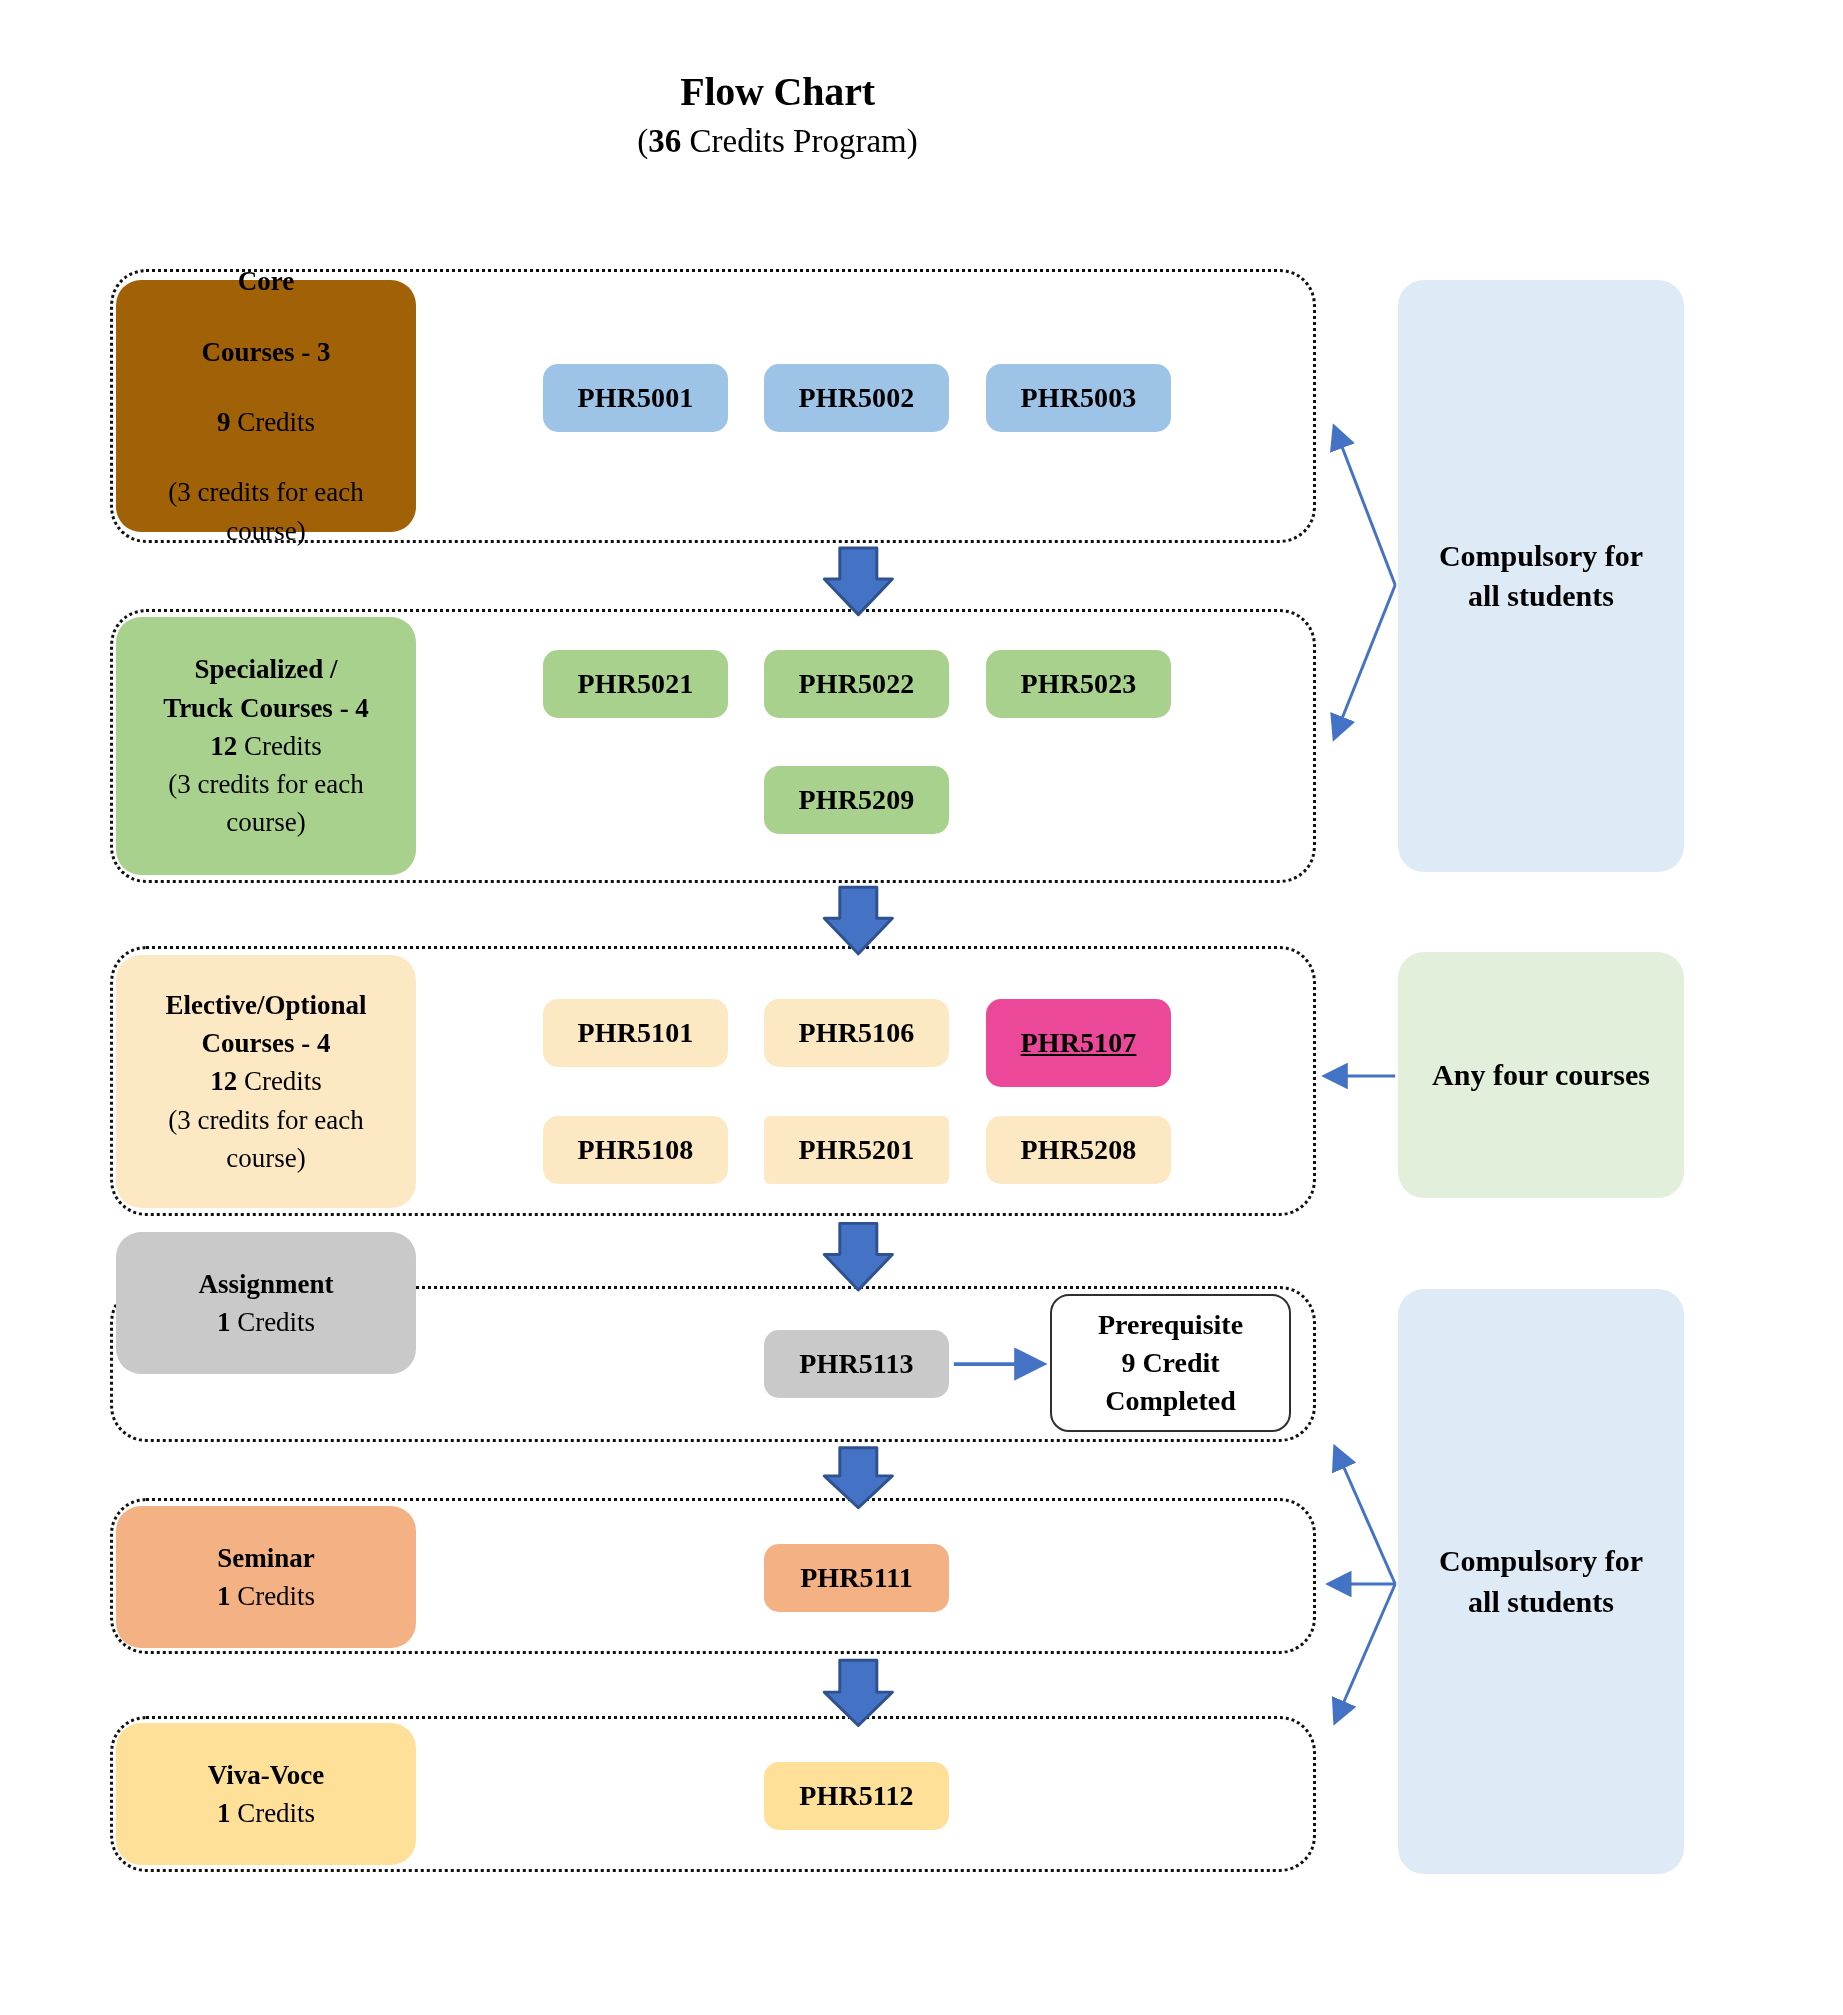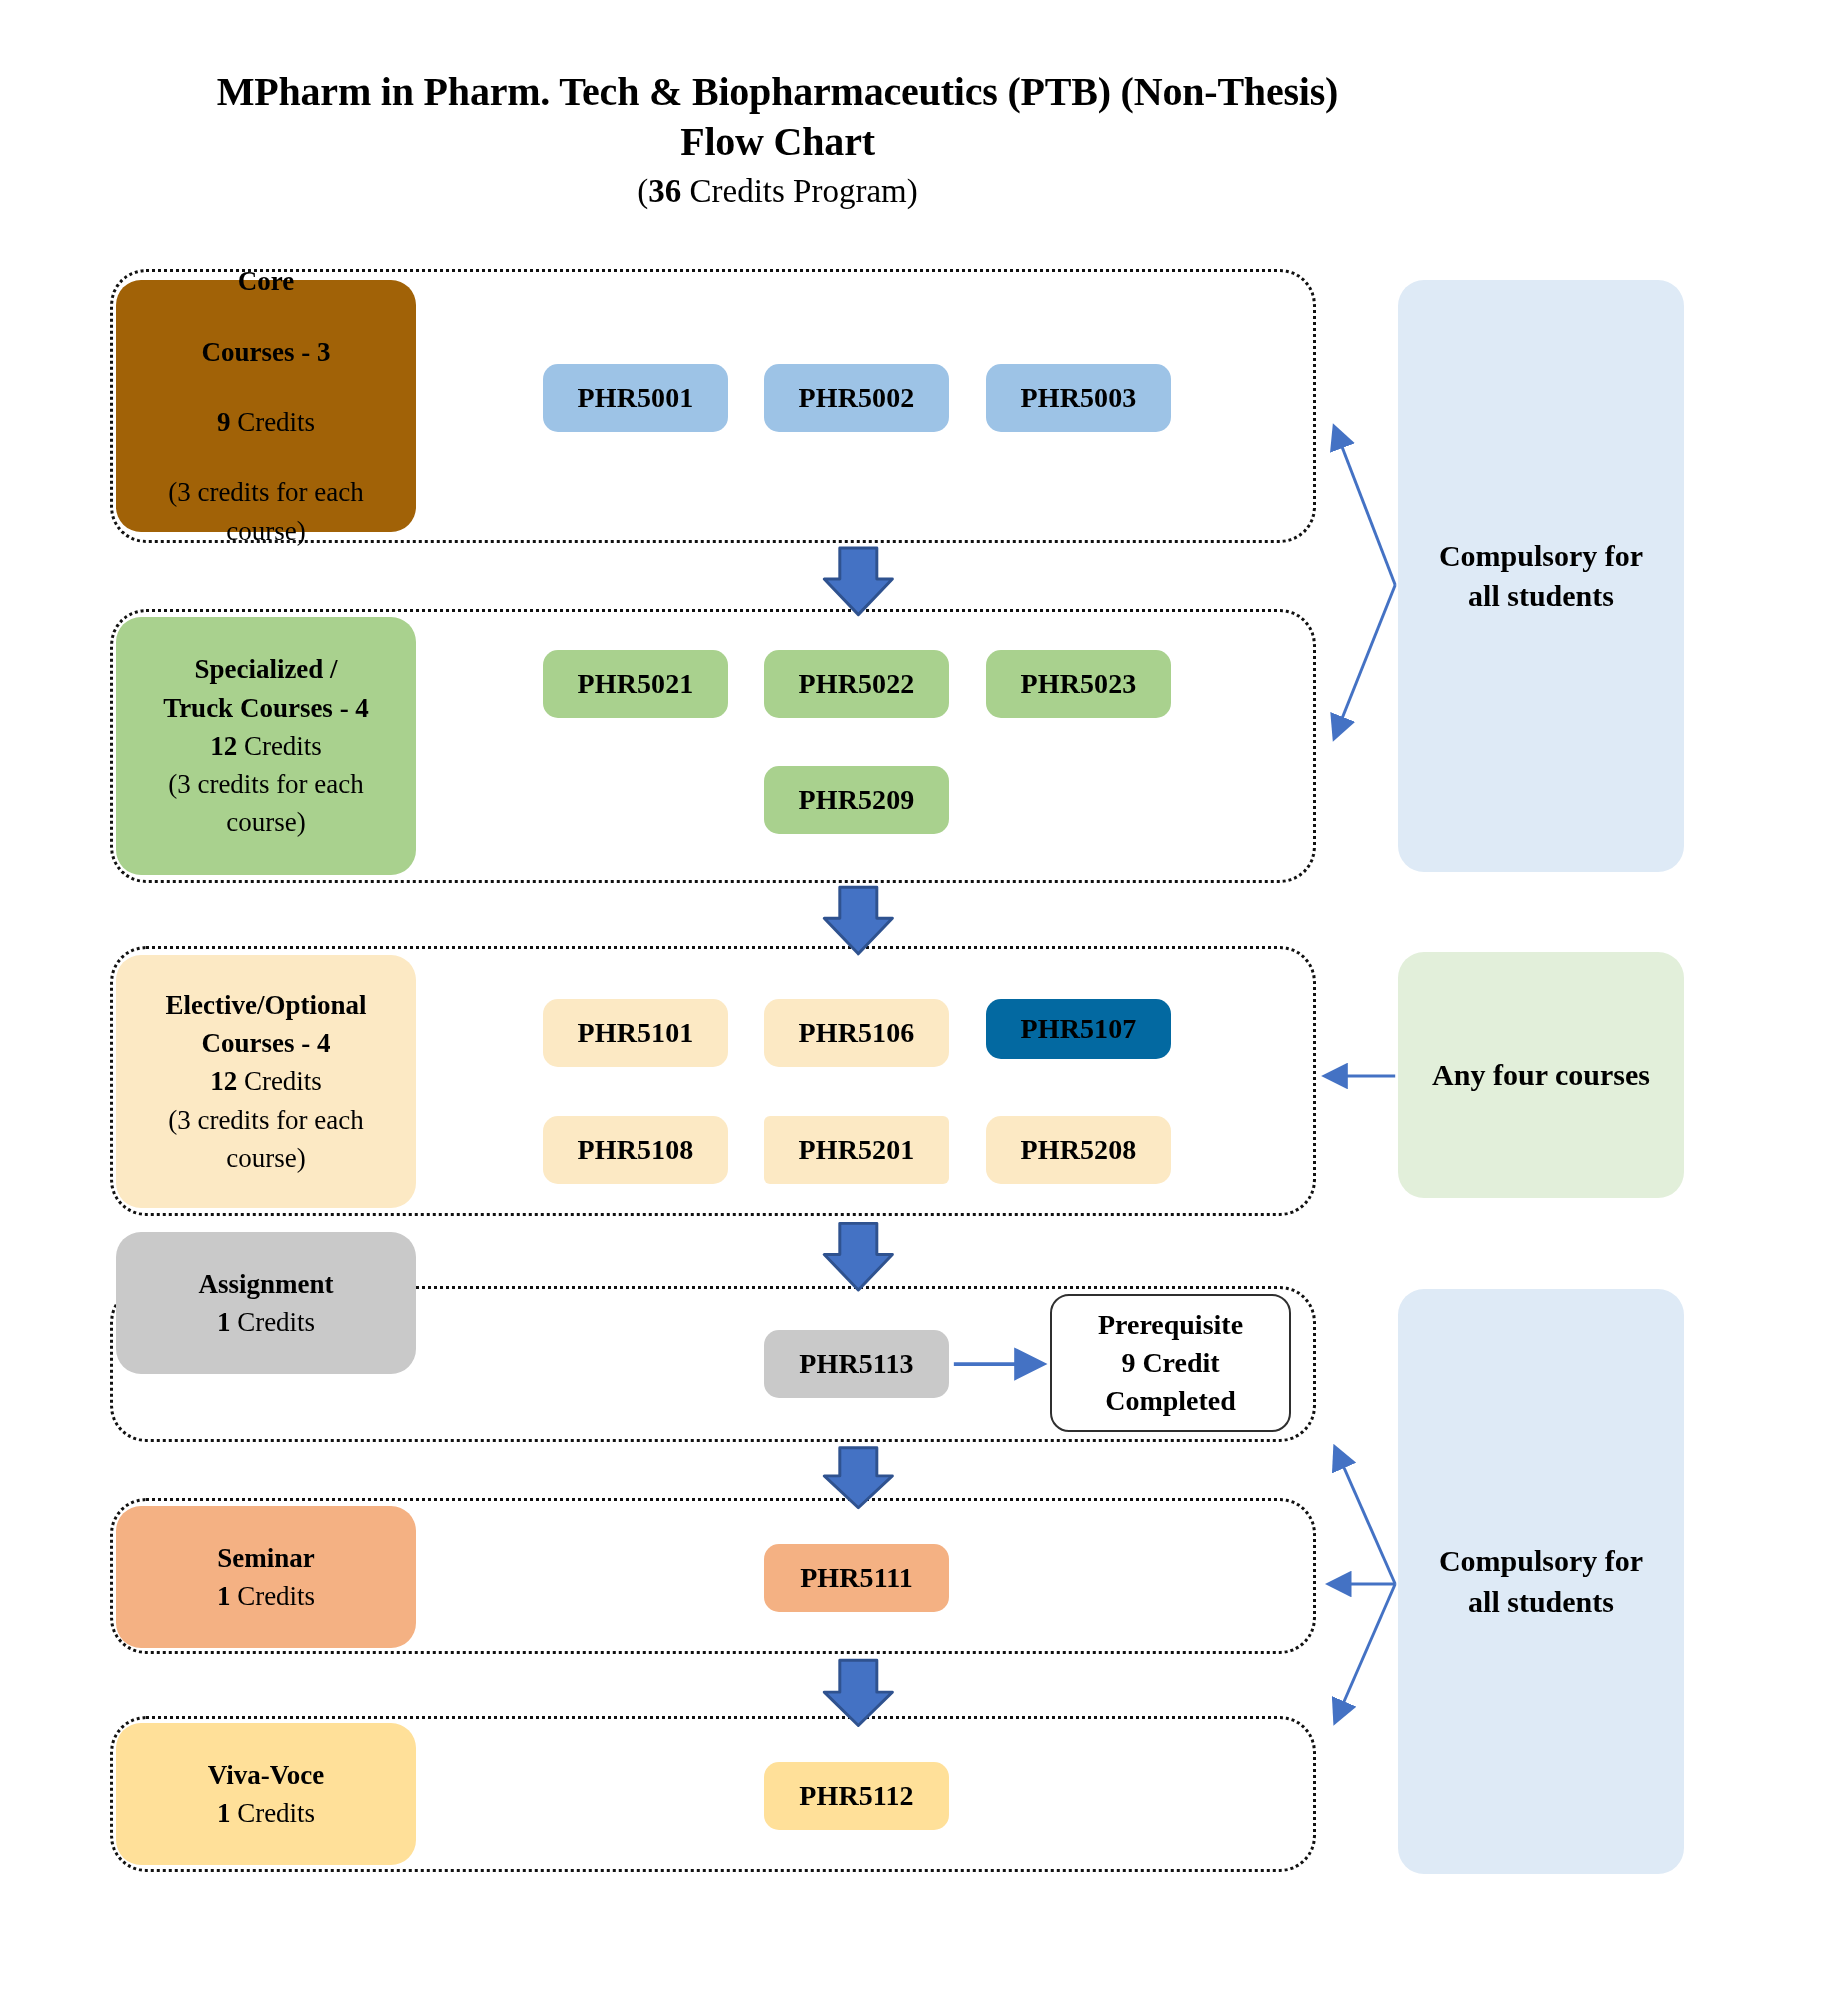--- a/index.html
+++ b/index.html
@@ -120,21 +120,20 @@
     height: 2015px;
     pointer-events: none;
   }
 </style>
 </head>
 <body>
 
 <div id="page">
 
   <div class="title-block">
-    <div class="title-line1">MPharm in Pharm. Tech &amp; Biopharmaceutics (PTB) (Non-Thesis)</div>
     <div class="title-line2">Flow Chart</div>
     <div class="title-line3"><span>(</span><span class="bold">36</span><span> Credits Program)</span></div>
   </div>
 
   <div class="section" style="left:110px; top:269px; width:1206px; height:274px;"></div>
 
   <div class="cat-box" style="left:116px; top:280px; width:300px; height:252px; background:#a16207;gap:32px;">
     <div class="l-bold">Core</div>
     <div class="l-bold">Courses - 3</div>
     <div><span class="num">9</span><span class="l-reg"> Credits</span></div>
@@ -163,21 +162,21 @@
 
   <div class="cat-box" style="left:116px; top:955px; width:300px; height:253px; background:#FCE9C4;">
     <div class="l-bold">Elective/Optional</div>
     <div class="l-bold">Courses - 4</div>
     <div><span class="num">12</span><span class="l-reg"> Credits</span></div>
     <div class="l-reg">(3 credits for each course)</div>
   </div>
 
   <div class="chip" style="left:543px; top:999px; width:185px; height:68px; background:#FCE9C4;">PHR5101</div>
   <div class="chip" style="left:764px; top:999px; width:185px; height:68px; background:#FCE9C4;">PHR5106</div>
-  <div class="chip" style="left:986px; top:999px; width:185px; height:60px; background:#0369a1;">PHR5107</div>
+  <div class="chip" style="left:986px; top:999px; width:185px; height:88px; background:#ec4899;text-decoration:underline;">PHR5107</div>
   <div class="chip" style="left:543px; top:1116px; width:185px; height:68px; background:#FCE9C4;">PHR5108</div>
   <div class="chip" style="left:764px; top:1116px; width:185px; height:68px; background:#FCE9C4;border-radius:6px;">PHR5201</div>
   <div class="chip" style="left:986px; top:1116px; width:185px; height:68px; background:#FCE9C4;">PHR5208</div>
 
   <div class="section" style="left:110px; top:1286px; width:1206px; height:156px;"></div>
 
   <div class="cat-box" style="left:116px; top:1232px; width:300px; height:142px; background:#C9C9C9;">
     <div class="l-bold">Assignment</div>
     <div><span class="num">1</span><span class="l-reg"> Credits</span></div>
   </div>

